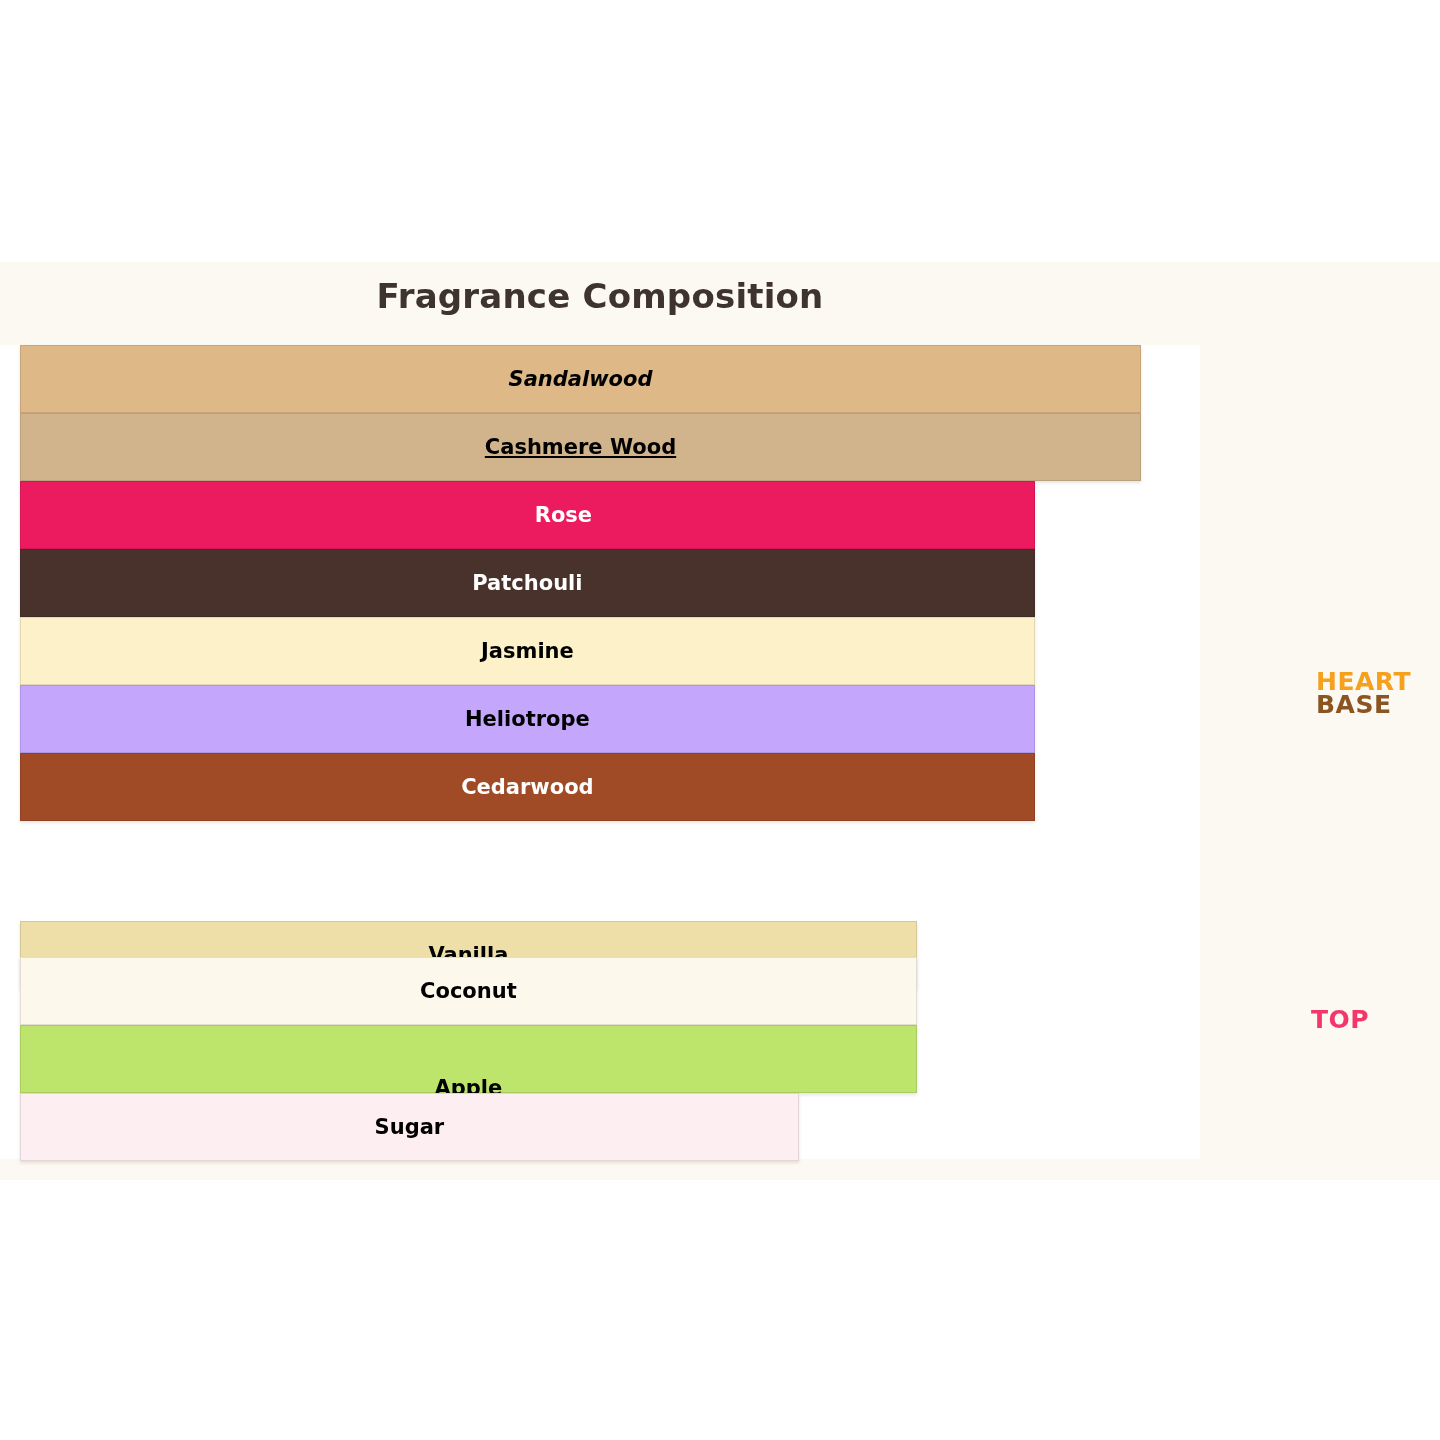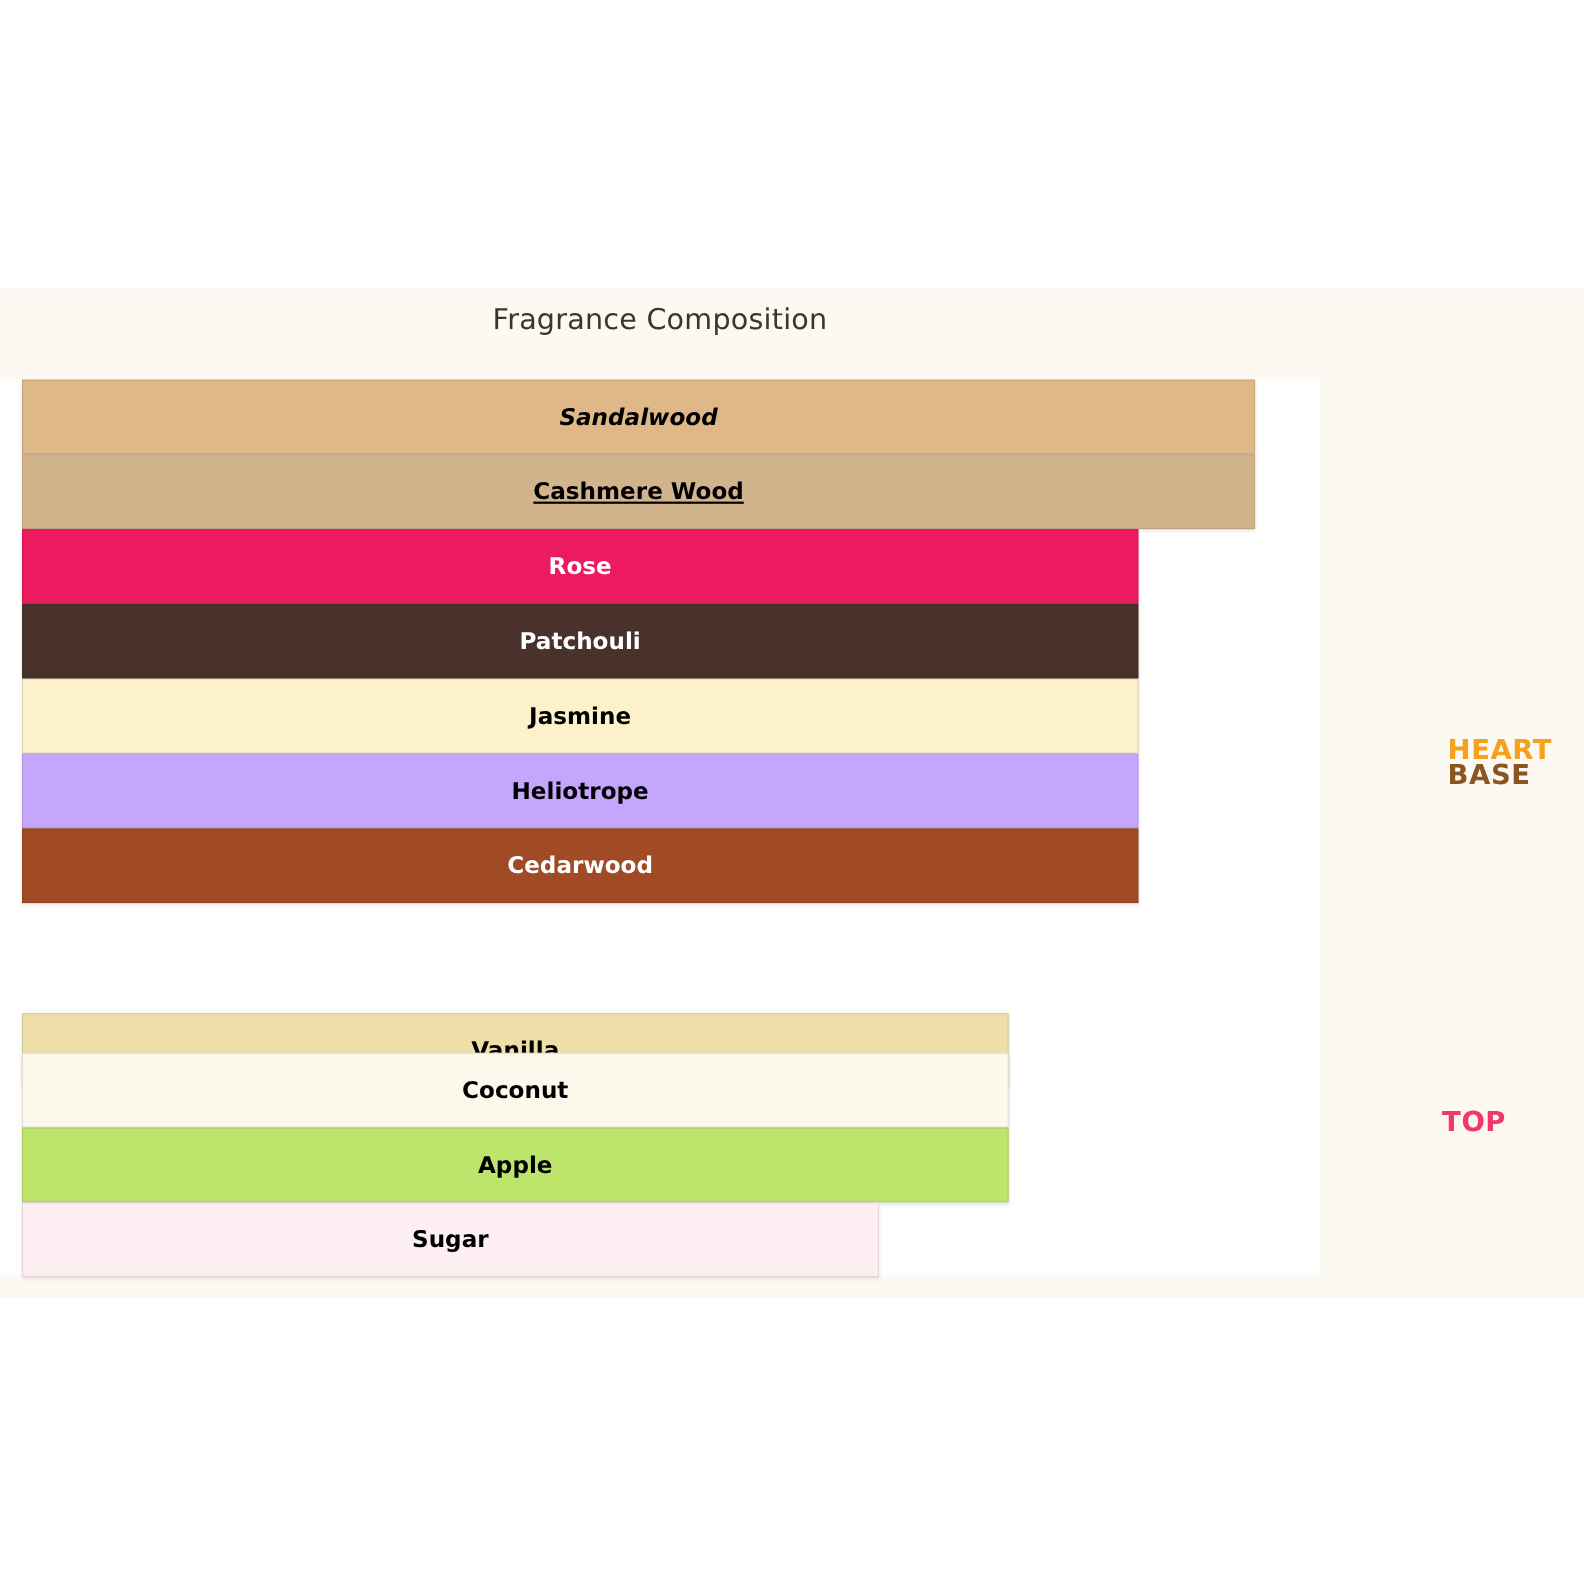--- a/index.html
+++ b/index.html
@@ -23,22 +23,22 @@
     height: 918px;
     background: #fcf8f2;
   }
 
   #chart-title {
     position: absolute;
     left: 0;
     top: 14px;
     width: 1200px;
     text-align: center;
-    font-size: 26px;
-    font-weight: normal;
+    font-size: 34px;
+    font-weight: bold;
     color: #3f332e;
     letter-spacing: 0.2px;
     white-space: nowrap;
   }
 
   
   #plot-area {
     position: absolute;
     left: 0px;
     top: 83px;
@@ -96,21 +96,21 @@
       <div class="bar-row" style="top: 0px; width: 1180px;">
         <div class="bar" style="width: 1121px; background: rgb(222, 184, 135);"></div>
         <div class="bar-label" style="left: 0px; width: 1121px; color: rgb(0, 0, 0); font-style: italic;">Sandalwood</div>
       </div>
       <div class="bar-row" style="top: 68px; width: 1180px;">
         <div class="bar" style="width: 1121px; background: rgb(210, 180, 140);"></div>
         <div class="bar-label" style="left: 0px; width: 1121px; color: rgb(0, 0, 0); text-decoration: underline;">Cashmere Wood</div>
       </div>
       <div class="bar-row" style="top: 136px; width: 1180px;">
         <div class="bar" style="width: 1014.8px; background: rgb(236, 26, 94);"></div>
-        <div class="bar-label" style="left: 0px; width: 1014.8px; color: rgb(255, 255, 255);">Rose</div>
+        <div class="bar-label" style="left: 0px; width: 1014.8px; color: rgb(255, 255, 255); padding-left: 36px;">Rose</div>
       </div>
       <div class="bar-row" style="top: 204px; width: 1180px;">
         <div class="bar" style="width: 1014.8px; background: rgb(74, 50, 44);"></div>
         <div class="bar-label" style="left: 0px; width: 1014.8px; color: rgb(255, 255, 255);">Patchouli</div>
       </div>
       <div class="bar-row" style="top: 272px; width: 1180px;">
         <div class="bar" style="width: 1014.8px; background: rgb(252, 241, 201);"></div>
         <div class="bar-label" style="left: 0px; width: 1014.8px; color: rgb(0, 0, 0);">Jasmine</div>
       </div>
       <div class="bar-row" style="top: 340px; width: 1180px;">
@@ -124,21 +124,21 @@
       <div class="bar-row" style="top: 576px; width: 1180px;">
         <div class="bar" style="width: 896.8px; background: rgb(238, 223, 168);"></div>
         <div class="bar-label" style="left: 0px; width: 896.8px; color: rgb(0, 0, 0);">Vanilla</div>
       </div>
       <div class="bar-row" style="top: 612px; width: 1180px;">
         <div class="bar" style="width: 896.8px; background: rgb(253, 248, 236);"></div>
         <div class="bar-label" style="left: 0px; width: 896.8px; color: rgb(0, 0, 0);">Coconut</div>
       </div>
       <div class="bar-row" style="top: 680px; width: 1180px;">
         <div class="bar" style="width: 896.8px; background: rgb(189, 228, 107);"></div>
-        <div class="bar-label" style="left: 0px; width: 896.8px; color: rgb(0, 0, 0);">Apple</div>
+        <div class="bar-label" style="left: 0px; width: 896.8px; color: rgb(0, 0, 0); margin-top: 29px;">Apple</div>
       </div>
       <div class="bar-row" style="top: 748px; width: 1180px;">
         <div class="bar" style="width: 778.8px; background: rgb(253, 239, 241);"></div>
         <div class="bar-label" style="left: 0px; width: 778.8px; color: rgb(0, 0, 0);">Sugar</div>
       </div>
     </div>
 
   <div id="stage-annotations">
       <div class="stage-label" style="left: 1316px; top: 405px; color: rgb(245, 161, 30);">HEART</div>
       <div class="stage-label" style="left: 1316px; top: 428px; color: rgb(139, 85, 33);">BASE</div>

